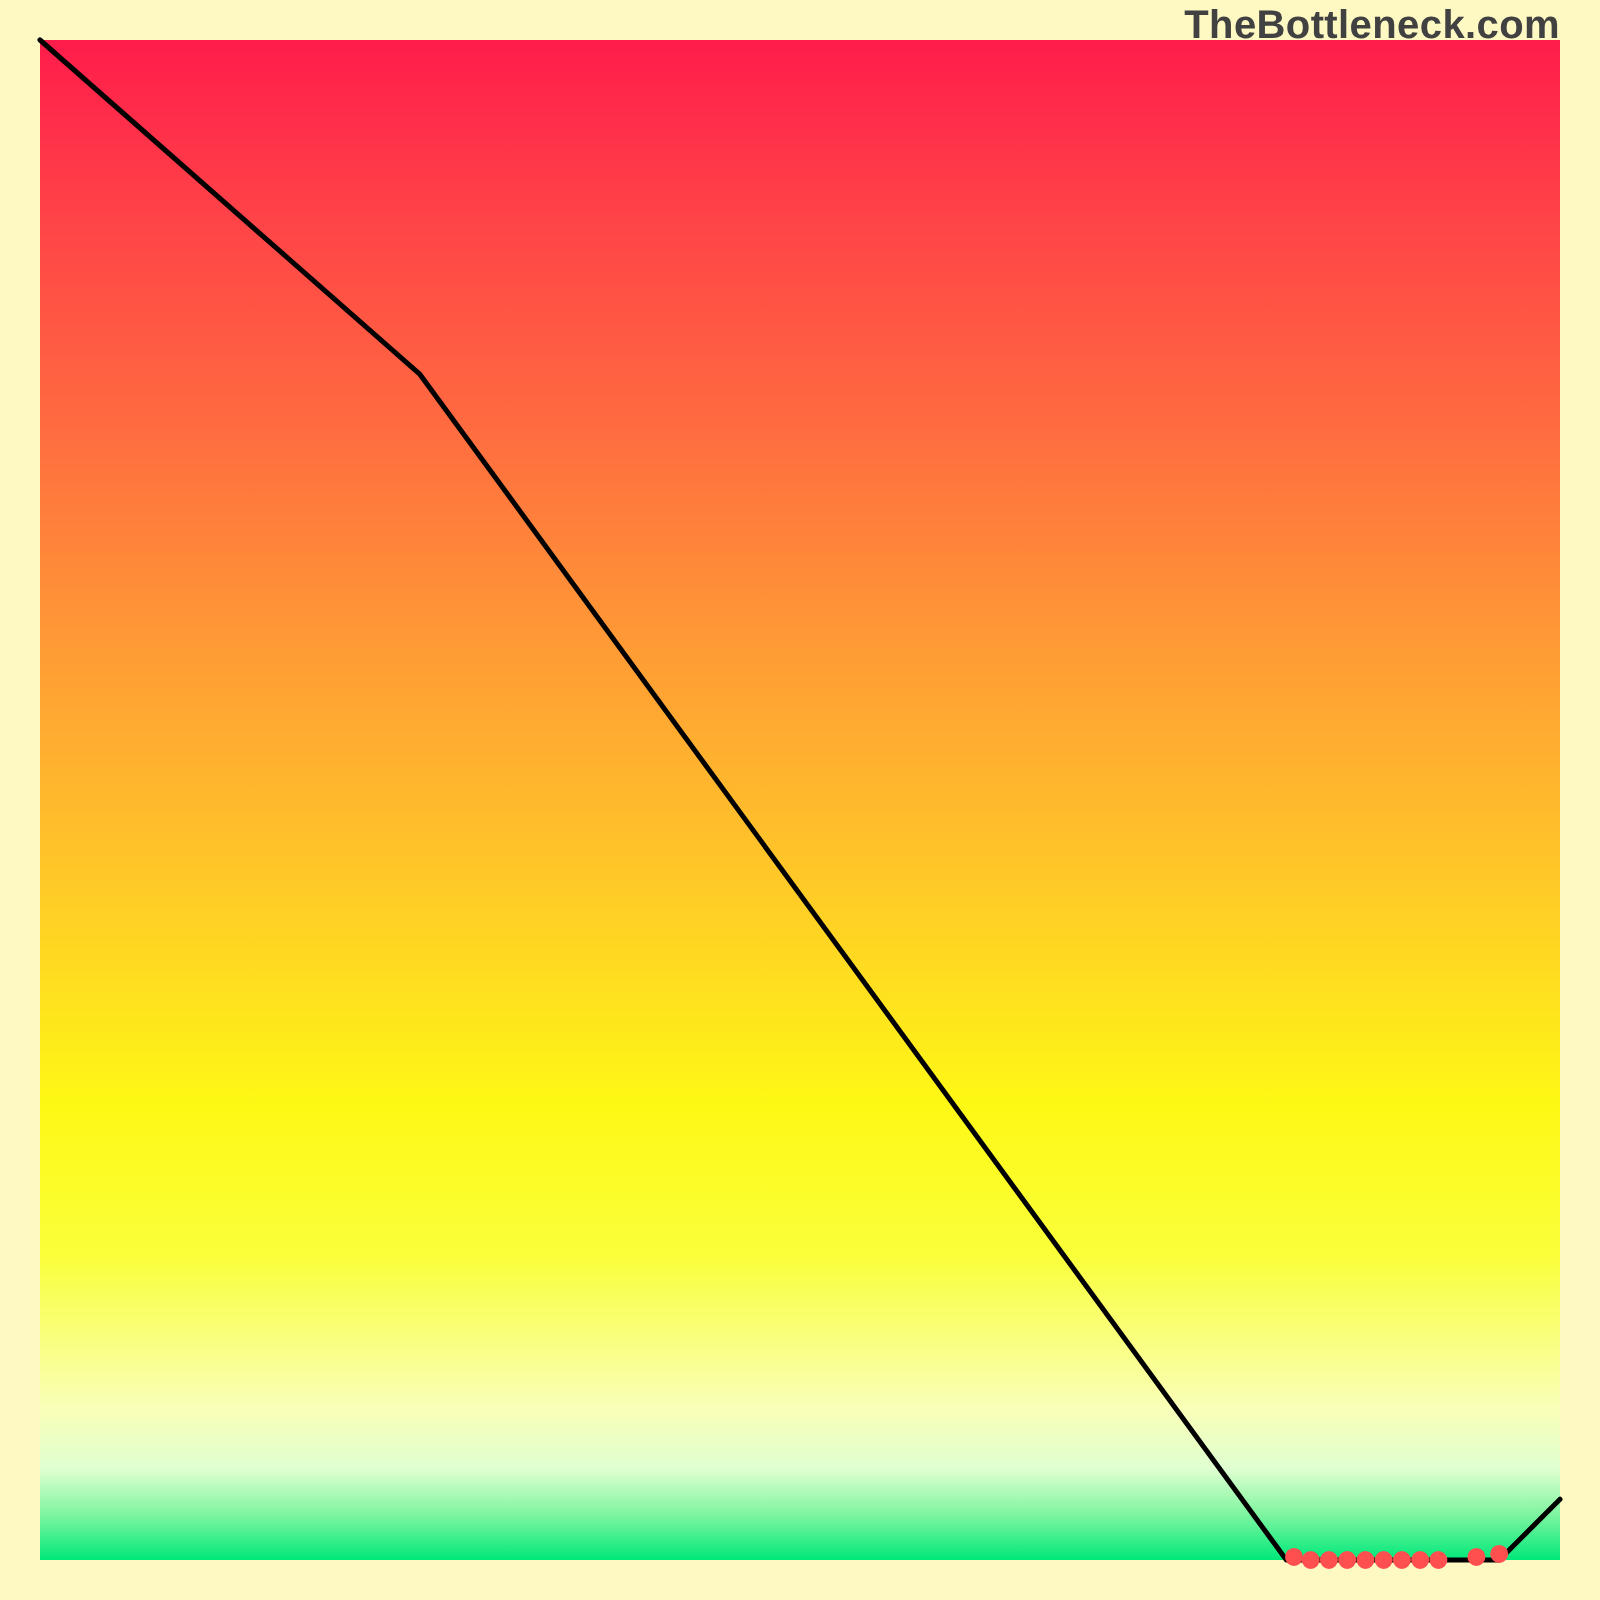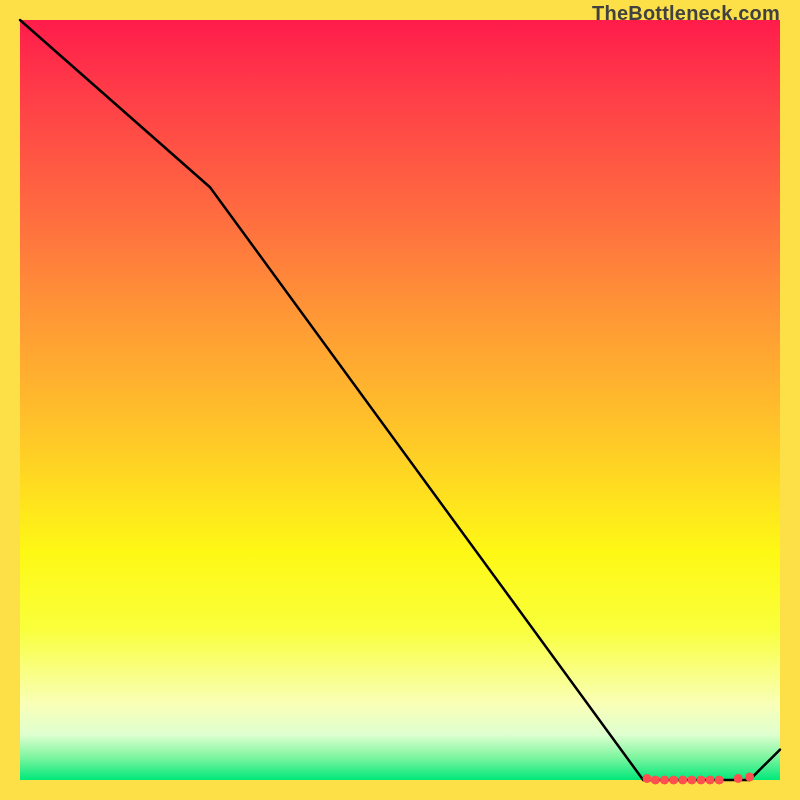--- a/index.html
+++ b/index.html
@@ -1,20 +1,20 @@
 <!DOCTYPE html>
 <html><head>
 <meta charset="utf-8">
 <style>
   * { margin: 0; padding: 0; box-sizing: border-box; }
   html, body { width: 800px; height: 800px; background: #000; overflow: hidden; }
   .container {
     width: 800px;
     height: 800px;
-    background: #fde047;
+    background: #fef9c3;
     position: relative;
   }
   .watermark {
     position: absolute;
     top: 2px;
     right: 20px;
     font-family: Arial, Helvetica, sans-serif;
     font-size: 20px;
     font-weight: 600;
     color: #414141;

